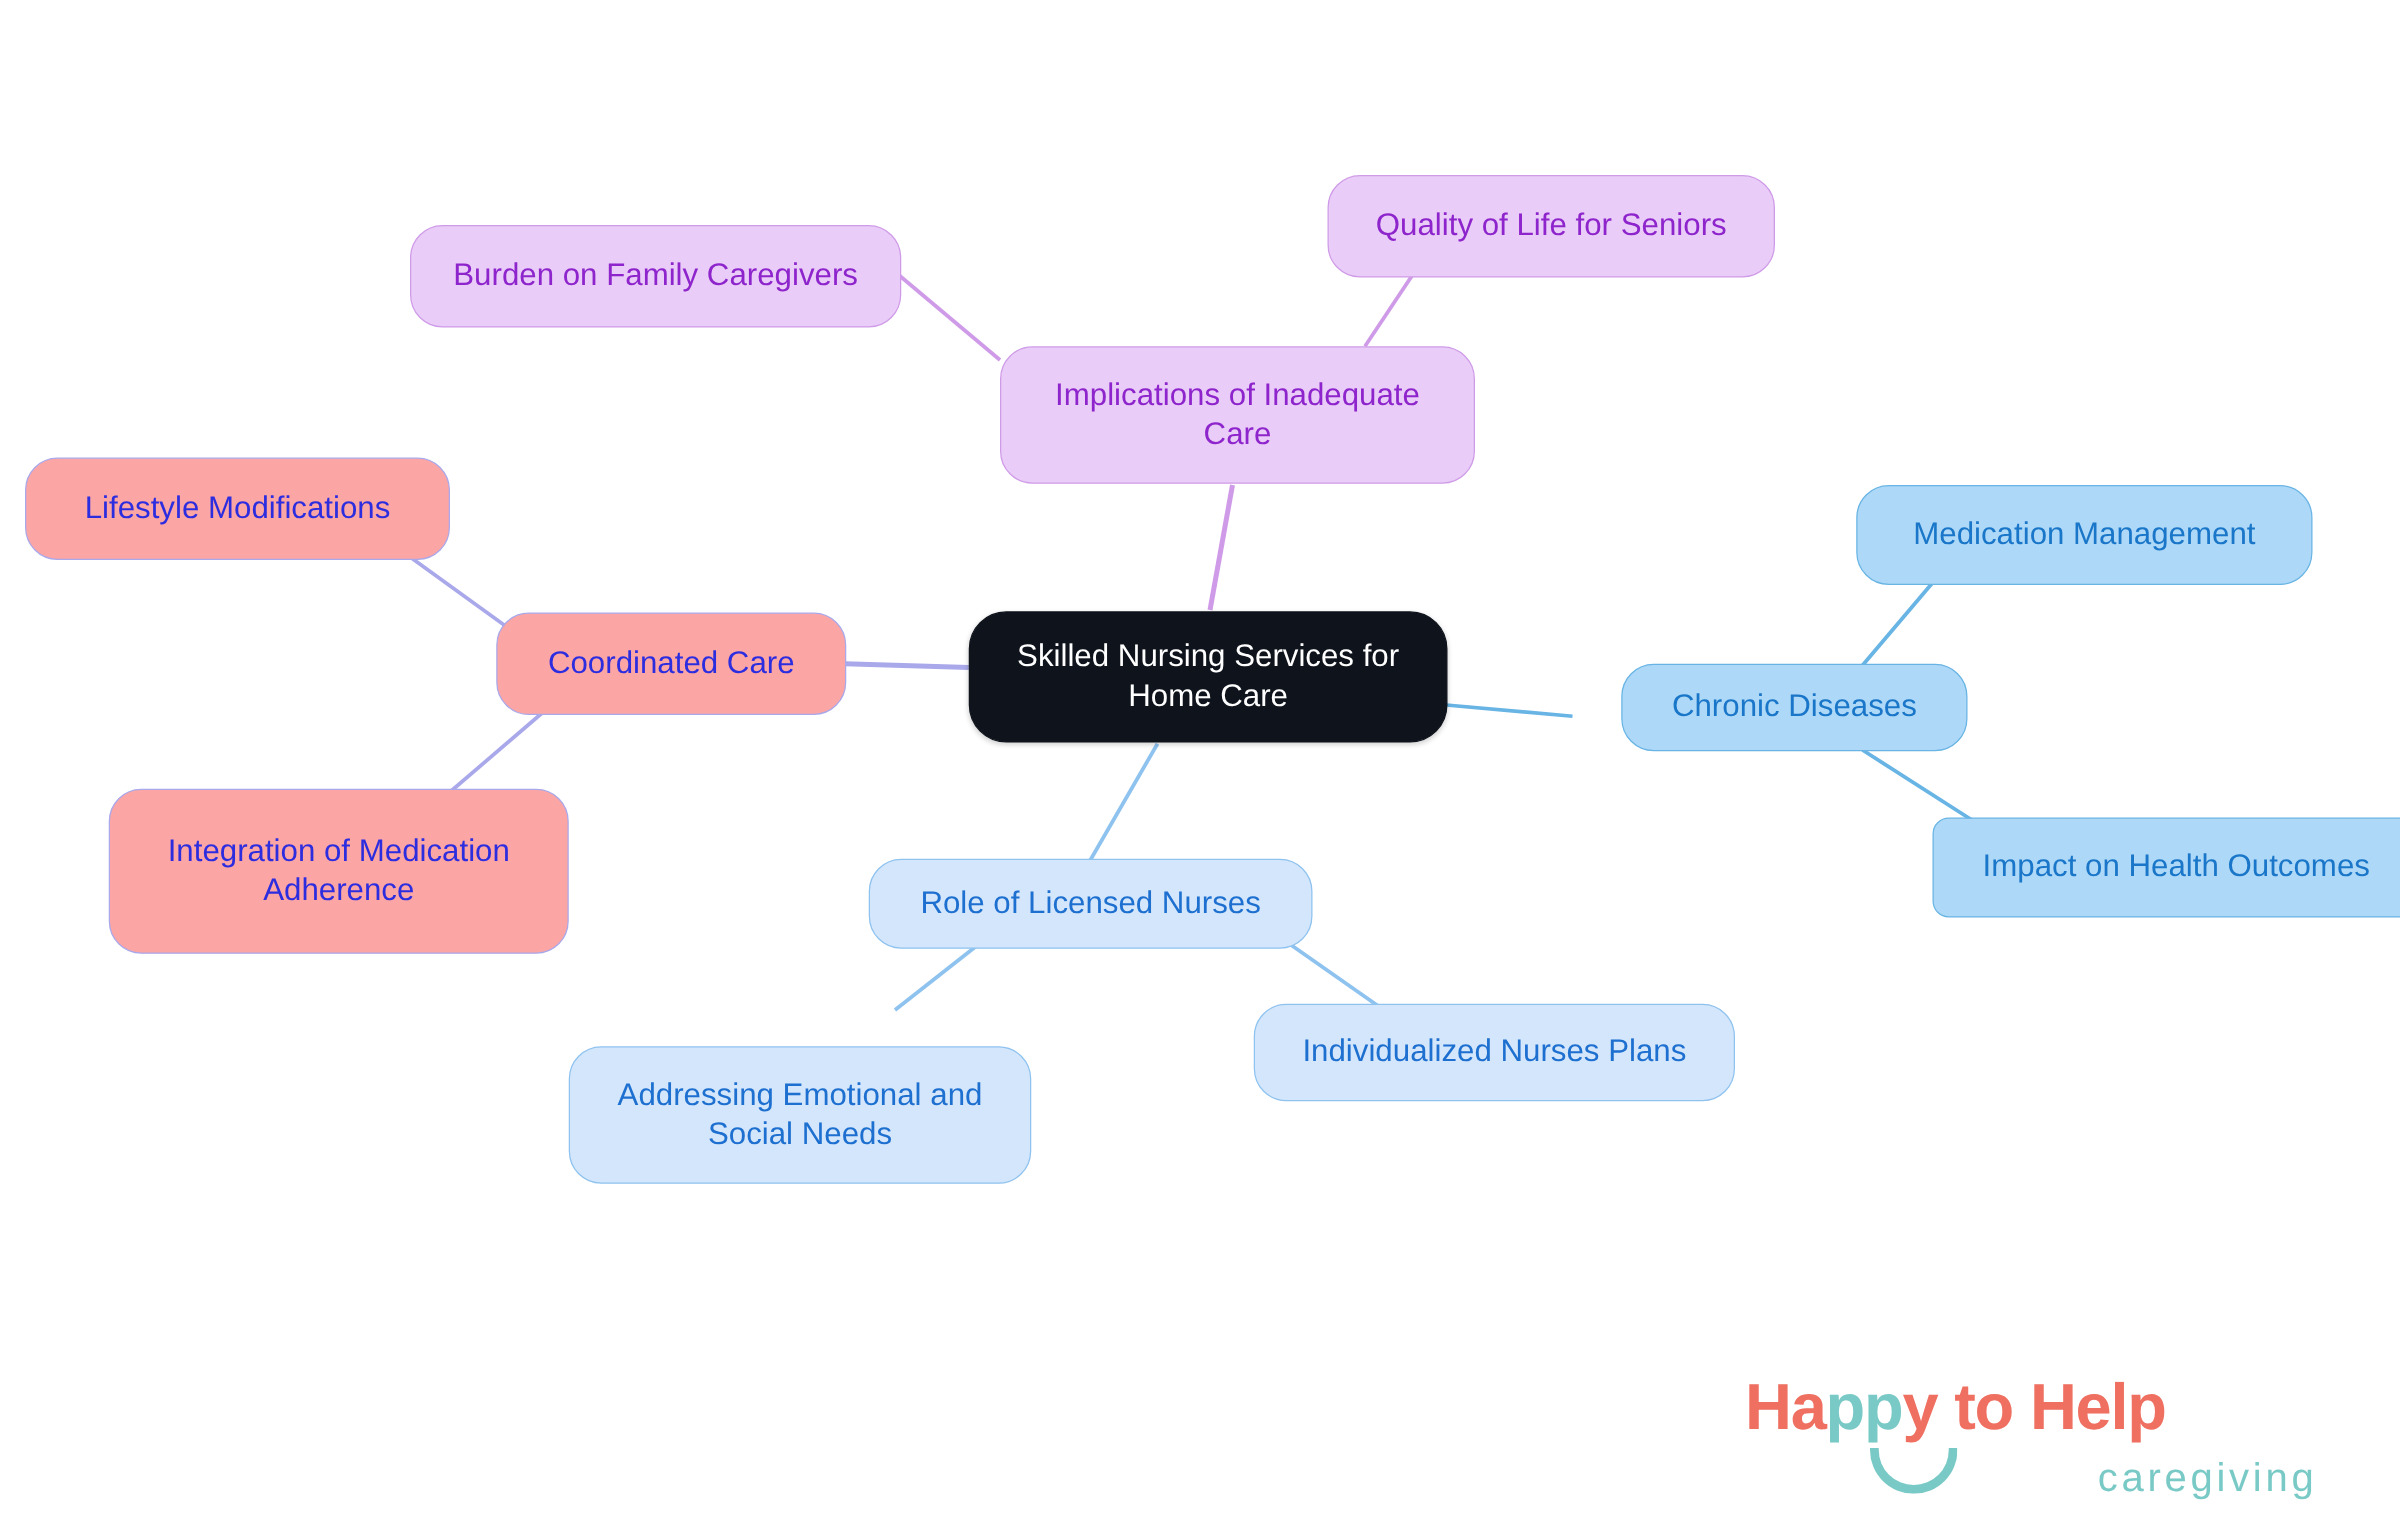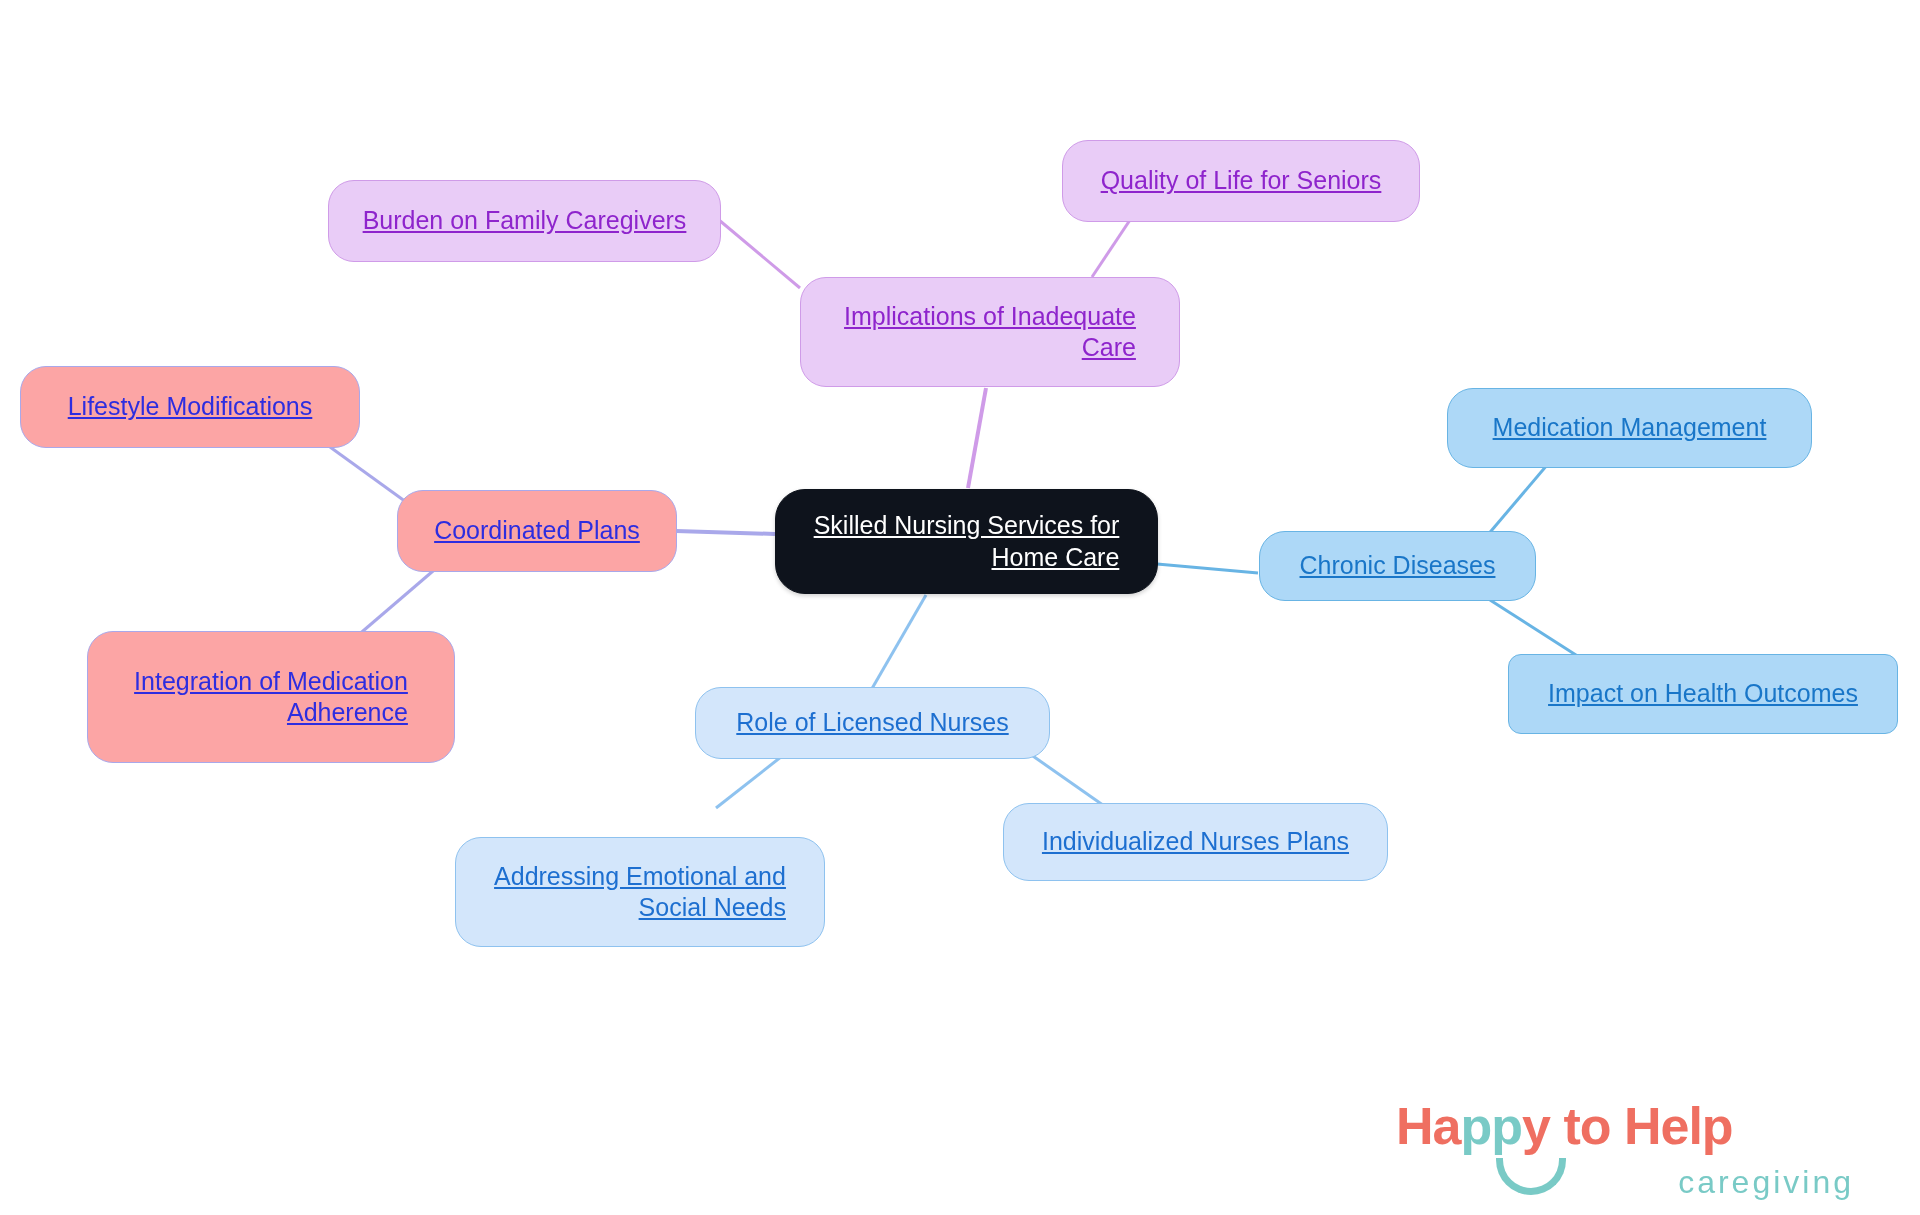--- a/index.html
+++ b/index.html
@@ -24,28 +24,27 @@
     width: 1920px;
     height: 1215px;
     pointer-events: none;
   }
   .node {
     position: absolute;
     box-sizing: border-box;
     display: flex;
     align-items: center;
     justify-content: center;
-    text-align: right;
+    text-align: center;
     border-radius: 26px;
     border-style: solid;
     border-width: 1.5px;
     line-height: 1.25;
     padding: 12px 18px;
     white-space: pre-line;
-    text-decoration: underline;
   }
 
   
   .node.root {
     background: #0e131c;
     border-color: #0e131c;
     color: #ffffff;
     font-size: 25px;
     border-radius: 30px;
     box-shadow: 0 2px 4px rgba(0,0,0,0.18);
@@ -66,20 +65,21 @@
     color: #2d2de0;
     font-size: 25px;
   }
 
   
   .node.blue {
     background: #add8f7;
     border-color: #68b4e4;
     color: #1976c8;
     font-size: 25px;
+    margin-left: 38px;
   }
 
   
   .node.lightblue {
     background: #d3e6fb;
     border-color: #8ec2ef;
     color: #1d6fd0;
     font-size: 25px;
   }
 
@@ -160,21 +160,21 @@
   <div class="node root" style="left:775px; top:489px; width:383px; height:105px;">Skilled Nursing Services for
 Home Care</div>
 
   <div class="node purple" style="left:800px; top:277px; width:380px; height:110px;">Implications of Inadequate
 Care</div>
 
   <div class="node purple" style="left:328px; top:180px; width:393px; height:82px;">Burden on Family Caregivers</div>
 
   <div class="node purple" style="left:1062px; top:140px; width:358px; height:82px;">Quality of Life for Seniors</div>
 
-  <div class="node periwinkle" style="left:397px; top:490px; width:280px; height:82px;">Coordinated Plans</div>
+  <div class="node periwinkle" style="left:397px; top:490px; width:280px; height:82px;">Coordinated Care</div>
 
   <div class="node periwinkle" style="left:20px; top:366px; width:340px; height:82px;">Lifestyle Modifications</div>
 
   <div class="node periwinkle" style="left:87px; top:631px; width:368px; height:132px;">Integration of Medication
 Adherence</div>
 
   <div class="node blue" style="left:1259px; top:531px; width:277px; height:70px;">Chronic Diseases</div>
 
   <div class="node blue" style="left:1447px; top:388px; width:365px; height:80px;">Medication Management</div>
 

